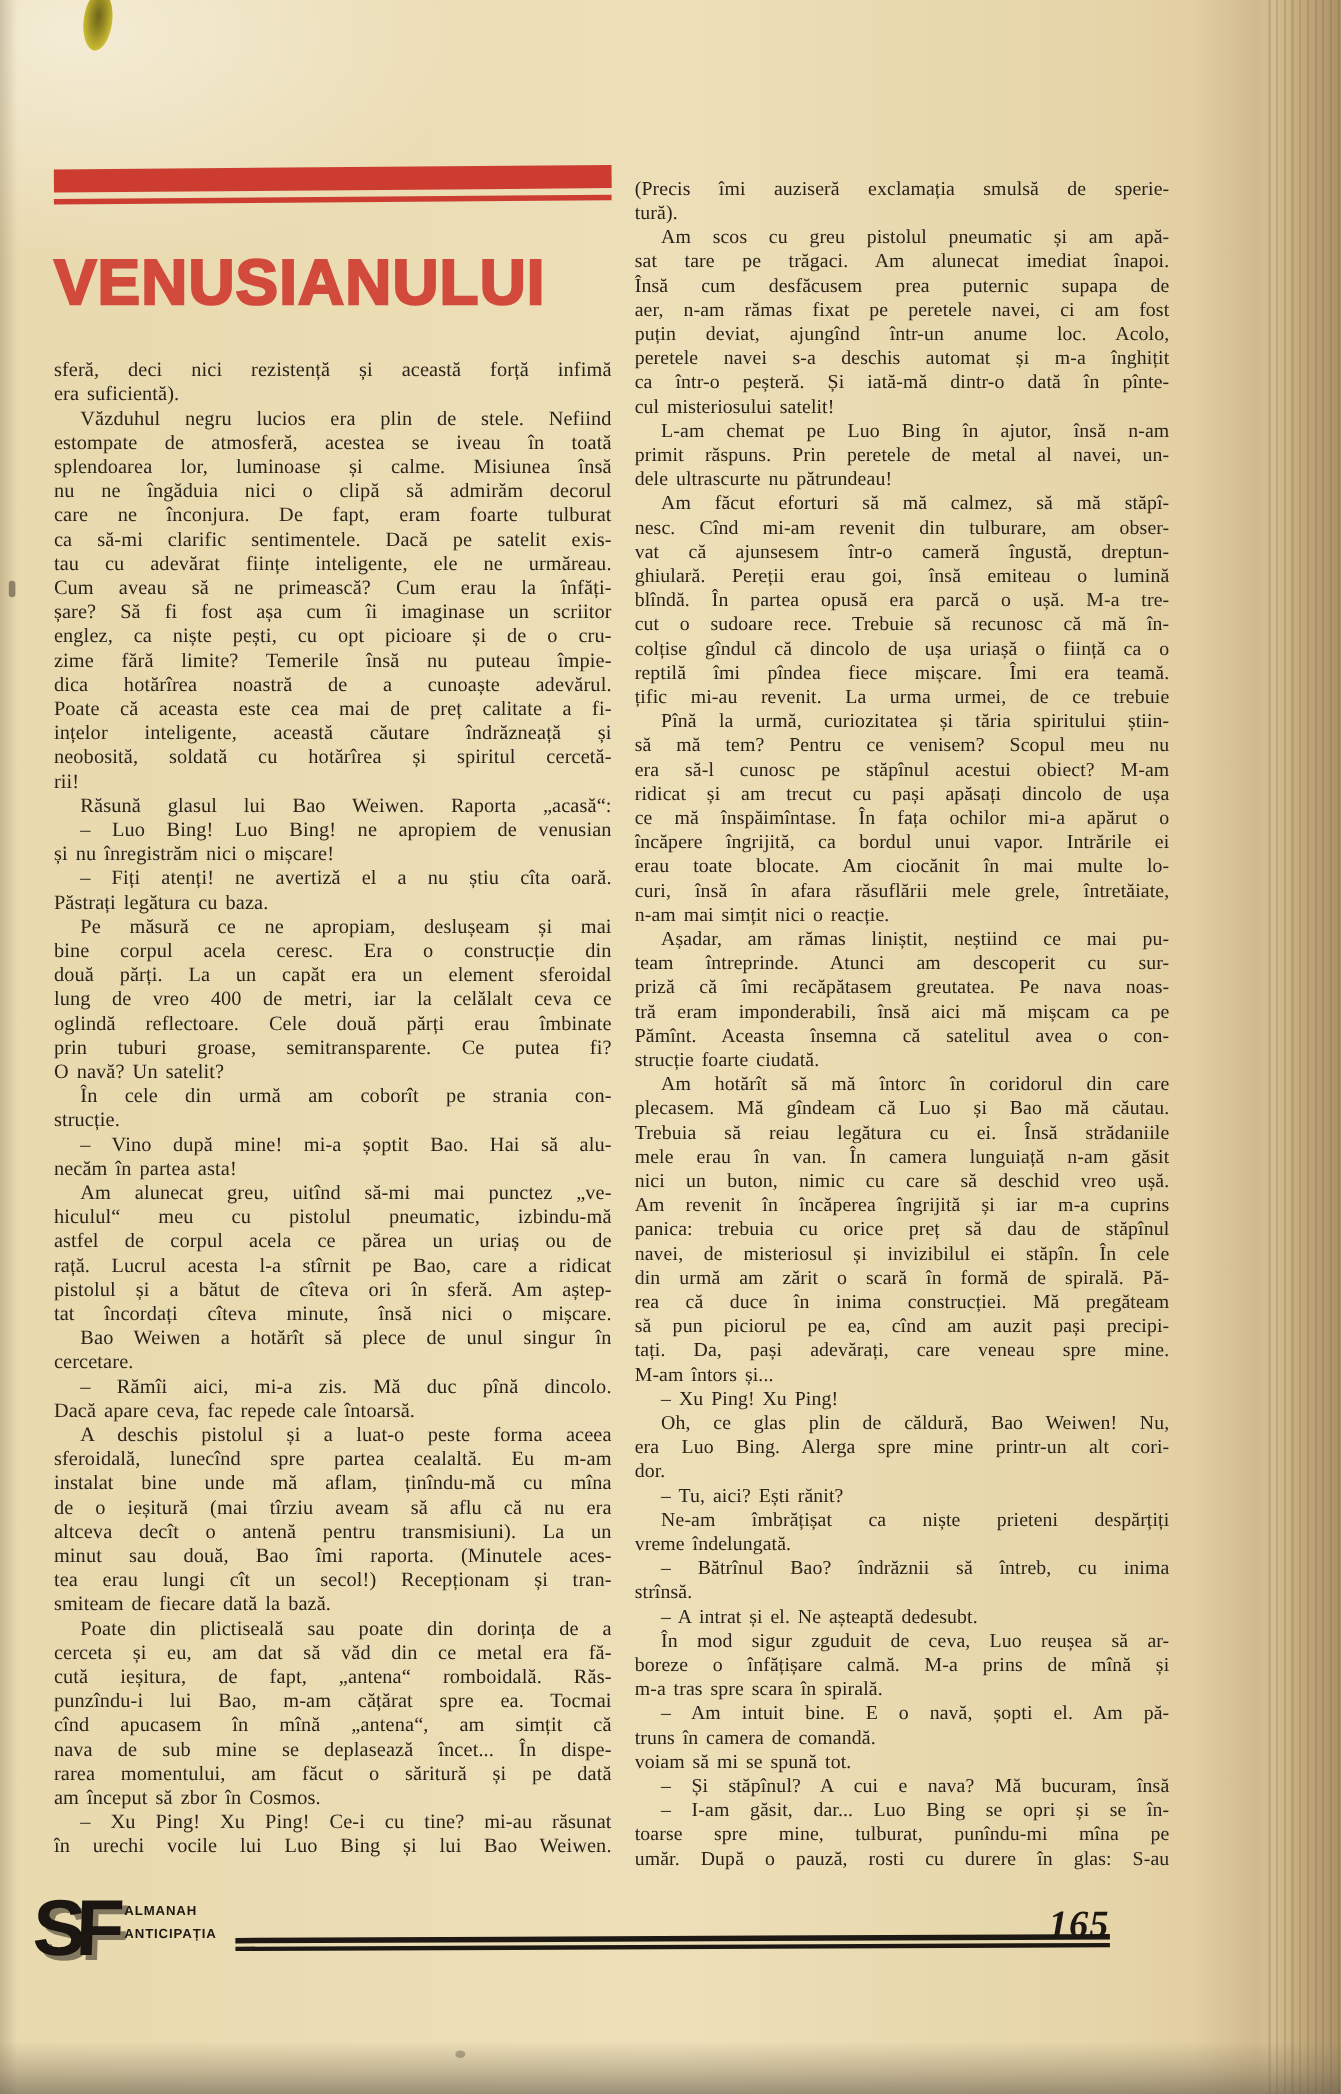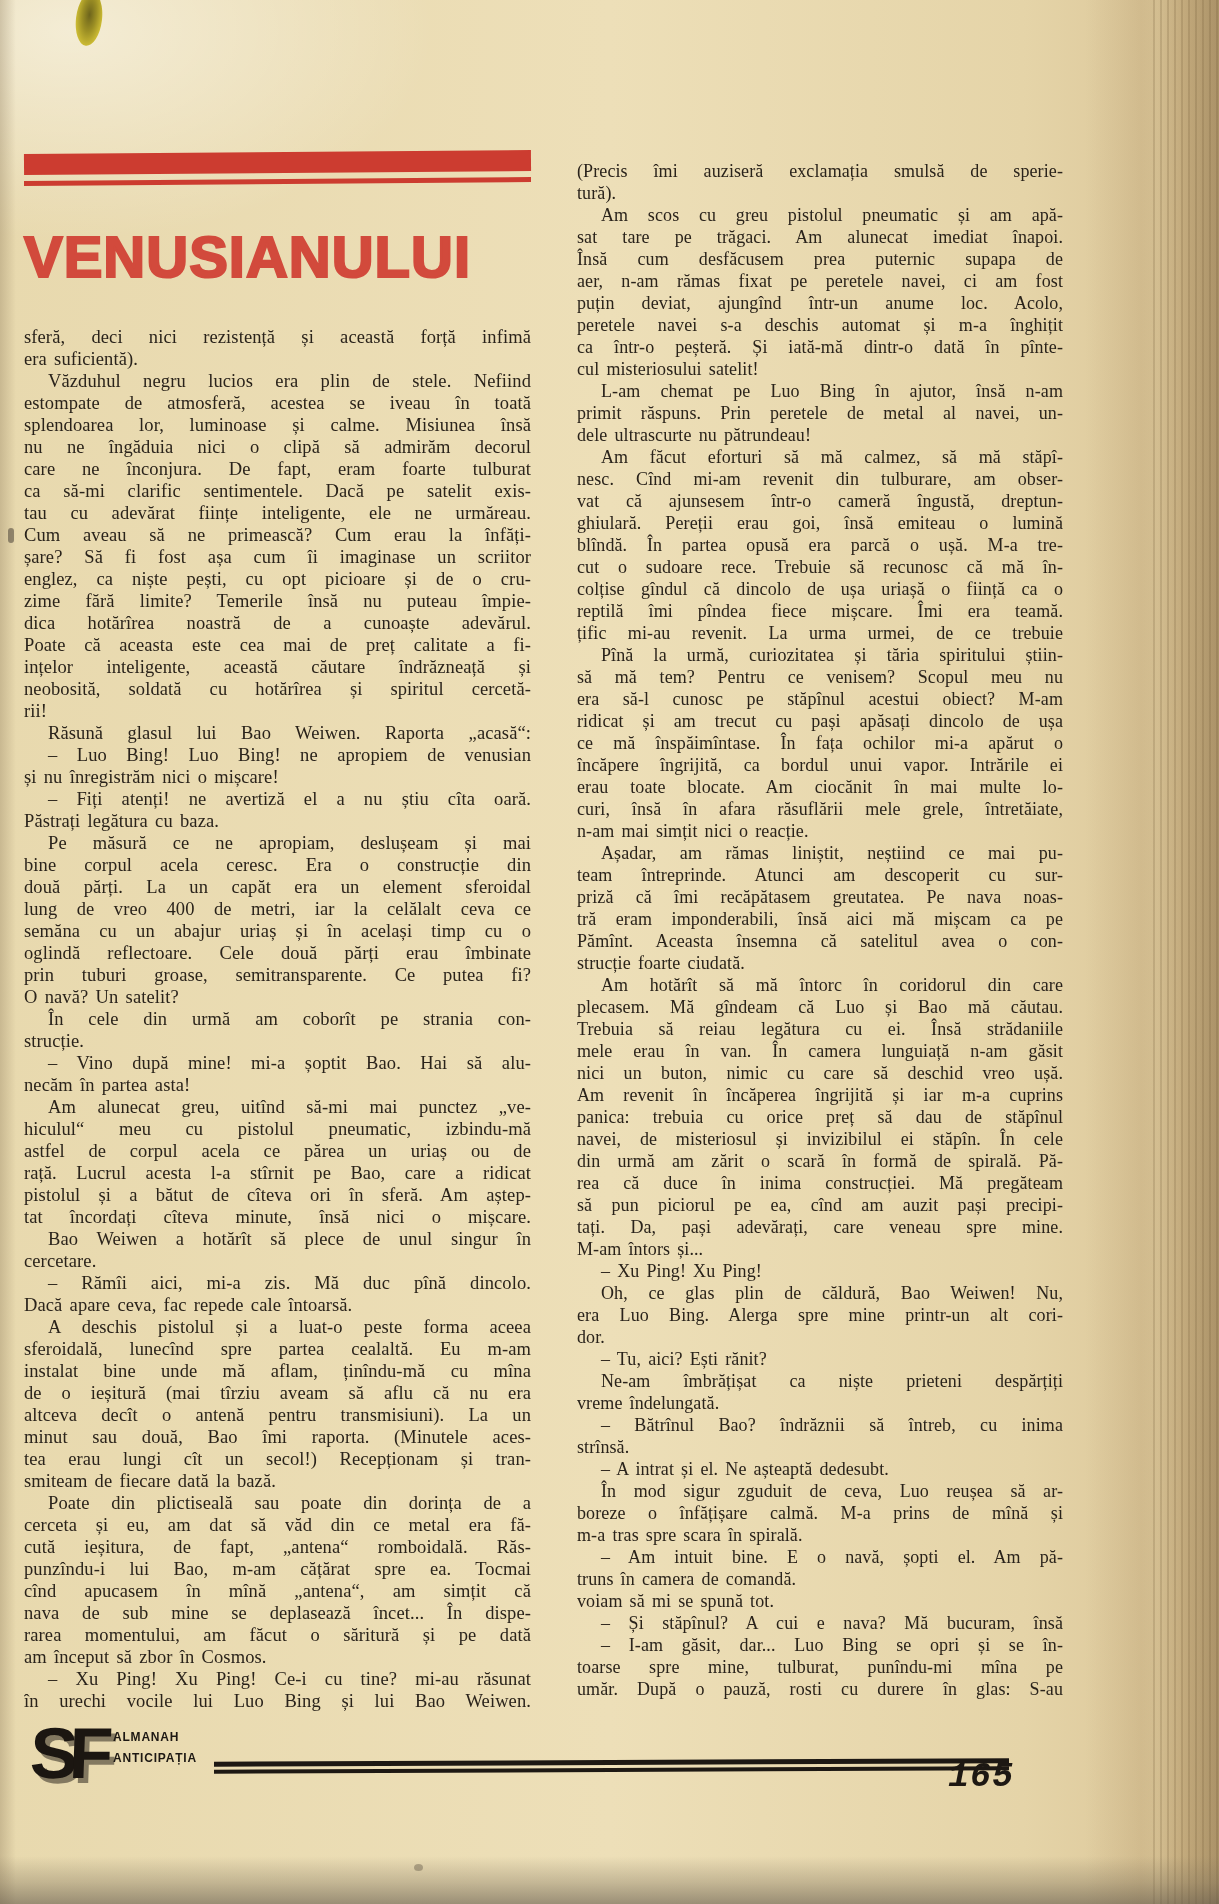--- a/index.html
+++ b/index.html
@@ -25,21 +25,21 @@
   .bottom-edge{position:absolute;left:0;right:0;bottom:0;height:48px;
     background:linear-gradient(180deg,rgba(125,112,90,0) 0%,rgba(122,110,88,0.35) 55%,rgba(100,90,75,0.6) 100%);}
   .mark-yellow{position:absolute;left:76px;top:-8px;width:26px;height:54px;
     background:radial-gradient(ellipse at 50% 42%,#6d641c 0%,#9c8f24 38%,#cdbc34 72%,rgba(205,188,52,0) 100%);
     transform:rotate(7deg);border-radius:50%;}
   .speck1{position:absolute;left:8px;top:528px;width:6px;height:15px;background:#4a4236;opacity:.55;border-radius:3px;}
   .speck2{position:absolute;left:414px;top:1864px;width:9px;height:7px;background:#5a5142;opacity:.4;border-radius:50%;}
 
   
   .col{position:absolute;color:var(--ink,#2a231b);}
-  .col-left{left:24px;top:152px;width:507px;}
+  .col-left{left:49px;top:152px;width:507px;}
   .col-right{left:577px;top:130px;width:486px;margin-top:30px;}
 
   .red-bar{height:21px;background:var(--accent-red,#cc3c30);transform:rotate(-0.45deg);}
   .red-line{height:5px;margin-top:6px;background:var(--accent-red,#cc3c30);transform:rotate(-0.45deg);}
 
   h1.title{
     margin:42px 0 0 0;padding:0;
     font-family:"Liberation Sans", sans-serif;
     font-size:58px;line-height:62px;font-weight:700;
     letter-spacing:1px;color:var(--title-red,#d24a3c);
@@ -69,22 +69,22 @@
     position:absolute;left:113px;top:1727px;
     font-family:"Liberation Sans", sans-serif;
     font-size:12px;line-height:21px;font-weight:700;
     letter-spacing:0.8px;color:#1d1813;
   }
   .footer-rule{position:absolute;left:214px;top:1760px;width:795px;transform:rotate(-0.25deg);}
   .footer-rule .r1{height:5px;background:#1d1813;}
   .footer-rule .r2{height:4px;margin-top:3px;background:#1d1813;}
   .page-number{
     position:absolute;left:948px;top:1730px;width:66px;
-    font-family:Liberation Mono, monospace;font-style:italic;font-weight:700;
-    font-size:35px;color:#1d1813;text-align:center;letter-spacing:1px;margin-top:27px;
+    font-family:Liberation Serif, serif;font-style:italic;font-weight:700;
+    font-size:35px;color:#1d1813;text-align:center;letter-spacing:1px;
   }
 </style>
 </head>
 <body>
 
 <div class="page">
 
   <div class="edge-shade"></div>
   <div class="edge-streaks"></div>
   <div class="edge-left"></div>
@@ -118,21 +118,20 @@
         <div class="line">rii!</div>
         <div class="line j ind">Răsună glasul lui Bao Weiwen. Raporta „acasă“:</div>
         <div class="line j ind">– Luo Bing! Luo Bing! ne apropiem de venusian</div>
         <div class="line">și nu înregistrăm nici o mișcare!</div>
         <div class="line j ind">– Fiți atenți! ne avertiză el a nu știu cîta oară.</div>
         <div class="line">Păstrați legătura cu baza.</div>
         <div class="line j ind">Pe măsură ce ne apropiam, deslușeam și mai</div>
         <div class="line j">bine corpul acela ceresc. Era o construcție din</div>
         <div class="line j">două părți. La un capăt era un element sferoidal</div>
         <div class="line j">lung de vreo 400 de metri, iar la celălalt ceva ce</div>
-        <div class="line j">semăna cu un abajur uriaș și în același timp cu o</div>
         <div class="line j">oglindă reflectoare. Cele două părți erau îmbinate</div>
         <div class="line j">prin tuburi groase, semitransparente. Ce putea fi?</div>
         <div class="line">O navă? Un satelit?</div>
         <div class="line j ind">În cele din urmă am coborît pe strania con-</div>
         <div class="line">strucție.</div>
         <div class="line j ind">– Vino după mine! mi-a șoptit Bao. Hai să alu-</div>
         <div class="line">necăm în partea asta!</div>
         <div class="line j ind">Am alunecat greu, uitînd să-mi mai punctez „ve-</div>
         <div class="line j">hiculul“ meu cu pistolul pneumatic, izbindu-mă</div>
         <div class="line j">astfel de corpul acela ce părea un uriaș ou de</div>

